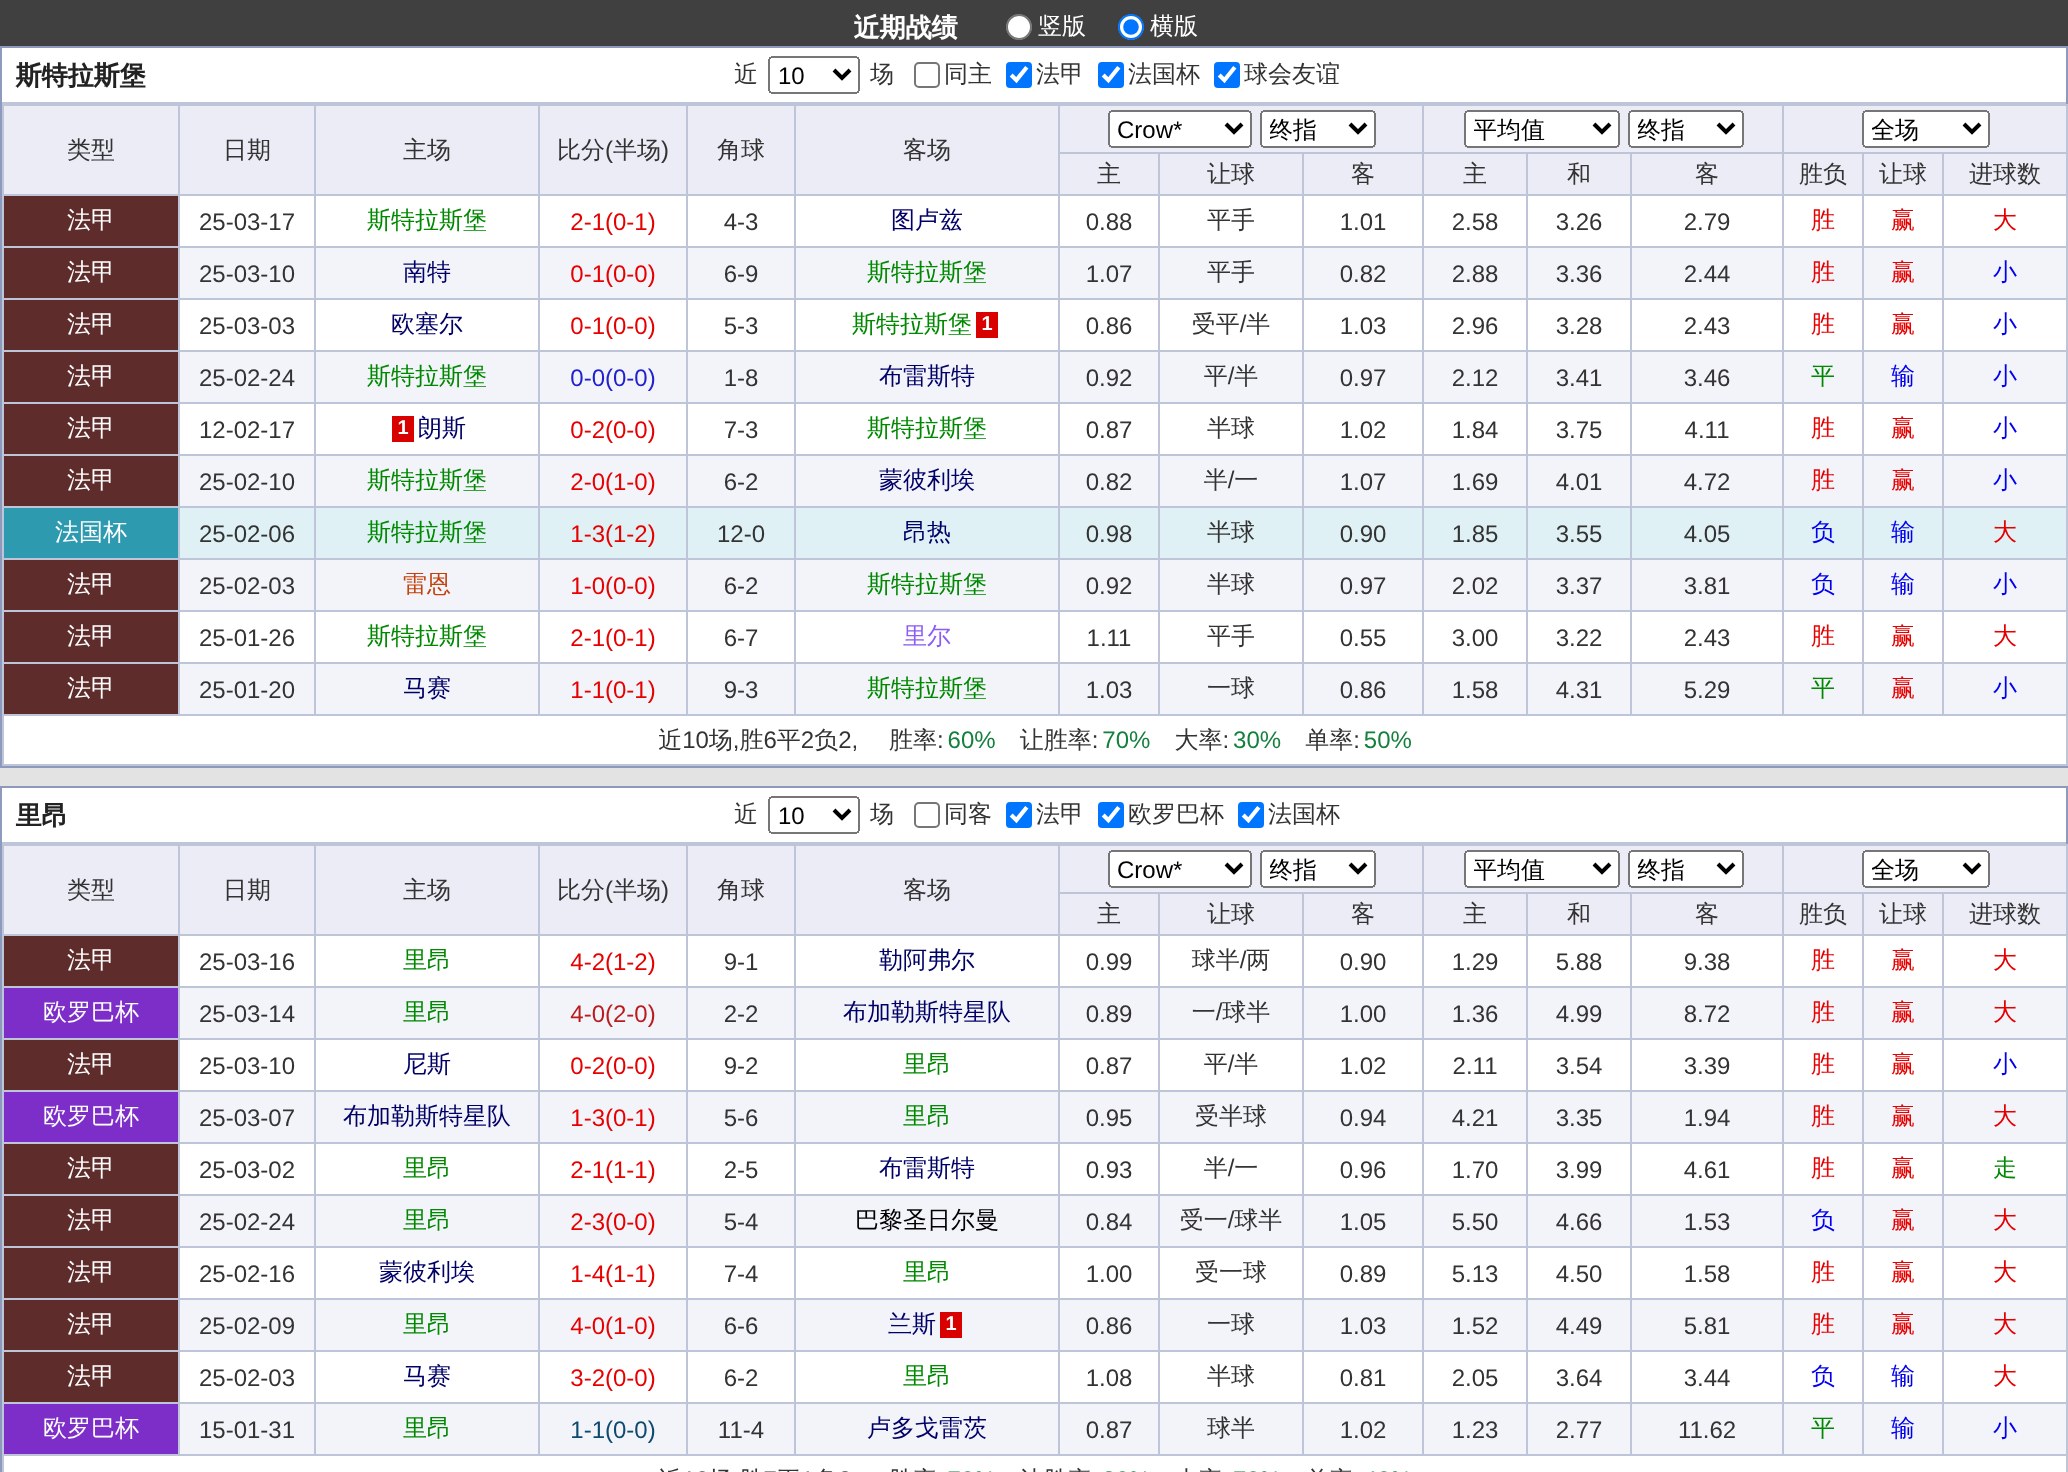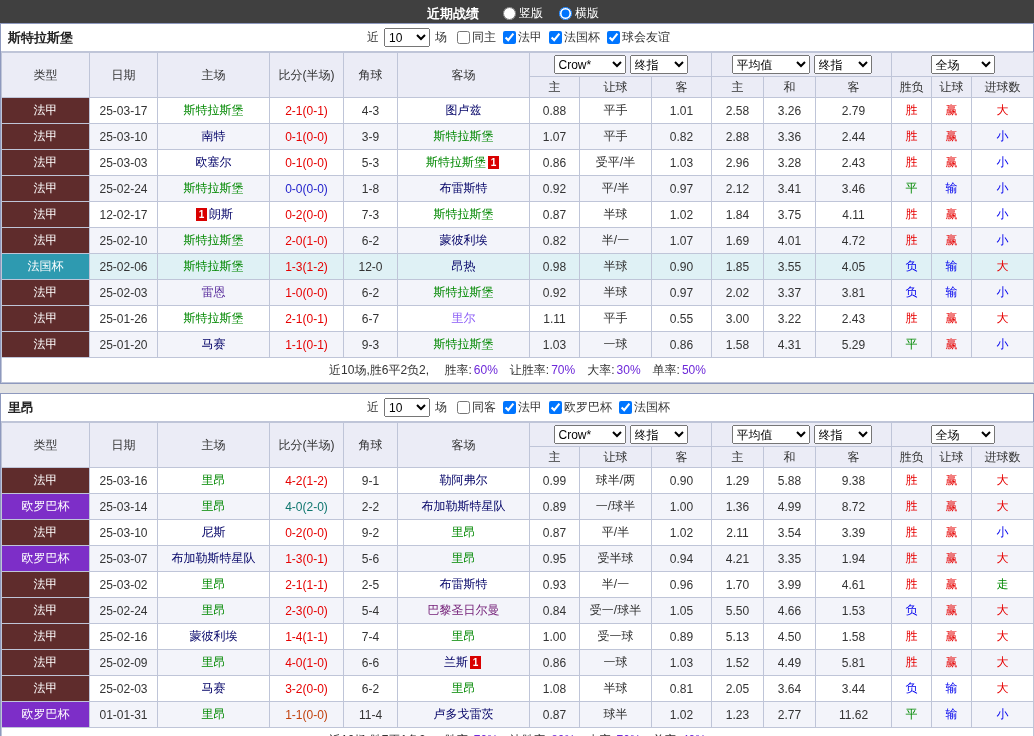--- a/index.html
+++ b/index.html
@@ -32,21 +32,21 @@
   table{width:100%;border-collapse:collapse;table-layout:fixed;font-size:12px;text-align:center;}
   th,td{border:1px solid #BFC5D8;padding:0;white-space:nowrap;overflow:hidden;}
   thead th{background:#EBECF6;font-weight:normal;}
   thead tr.h1 th{height:23px;}
   thead tr.h2 th{height:20px;}
   tbody td{height:25px;color:#333;}
   tbody tr.alt{background:#F3F4FA;}
   td.league{color:#fff;}
   tfoot td{height:24px;background:#fff;}
   .stat-label{margin-left:12px;color:#333;}
-  .stat-value{color:#6d28d9;margin-left:2px;}
+  .stat-value{color:#15803d;margin-left:2px;}
   .card{
     display:inline-block;background:#D90000;color:#fff;
     width:11px;height:13px;line-height:13px;font-size:10px;font-weight:bold;
     margin:0 2px;vertical-align:middle;text-align:center;
   }
   select{font-size:12px;height:19px;margin:0 2px;font-family:inherit;vertical-align:middle;}
   select[data-name="match-count-select"]{width:46px;}
   select[data-name="odds-source-select"]{width:72px;}
   select[data-name="odds-type-select"],select[data-name="average-type-select"]{width:58px;}
   select[data-name="average-select"]{width:78px;}
@@ -148,21 +148,21 @@
     <td data-name="result-cell" style="color: rgb(230, 0, 0);">胜</td>
     <td data-name="handicap-result-cell" style="color: rgb(230, 0, 0);">赢</td>
     <td data-name="goals-result-cell" style="color: rgb(230, 0, 0);">大</td>
   </tr>
 
   <tr data-name="match-row" class="alt">
     <td class="league" data-name="league-cell" style="background: rgb(95, 44, 44);">法甲</td>
     <td data-name="date-cell">25-03-10</td>
     <td data-name="home-team-cell"><span data-name="team-name-text" style="color: rgb(0, 0, 102);">南特</span></td>
     <td data-name="score-cell" style="color: rgb(230, 0, 0);">0-1(0-0)</td>
-    <td data-name="corner-cell">3-9</td>
+    <td data-name="corner-cell">6-9</td>
     <td data-name="away-team-cell"><span data-name="team-name-text" style="color: rgb(0, 136, 0);">斯特拉斯堡</span></td>
     <td data-name="home-odds-cell">1.07</td>
     <td data-name="handicap-cell">平手</td>
     <td data-name="away-odds-cell">0.82</td>
     <td data-name="avg-home-cell">2.88</td>
     <td data-name="avg-draw-cell">3.36</td>
     <td data-name="avg-away-cell">2.44</td>
     <td data-name="result-cell" style="color: rgb(230, 0, 0);">胜</td>
     <td data-name="handicap-result-cell" style="color: rgb(230, 0, 0);">赢</td>
     <td data-name="goals-result-cell" style="color: rgb(0, 0, 238);">小</td>
@@ -254,21 +254,21 @@
     <td data-name="avg-draw-cell">3.55</td>
     <td data-name="avg-away-cell">4.05</td>
     <td data-name="result-cell" style="color: rgb(0, 0, 238);">负</td>
     <td data-name="handicap-result-cell" style="color: rgb(0, 0, 238);">输</td>
     <td data-name="goals-result-cell" style="color: rgb(230, 0, 0);">大</td>
   </tr>
 
   <tr data-name="match-row" class="alt">
     <td class="league" data-name="league-cell" style="background: rgb(95, 44, 44);">法甲</td>
     <td data-name="date-cell">25-02-03</td>
-    <td data-name="home-team-cell"><span data-name="team-name-text" style="color: #4c1d95;">雷恩</span></td>
+    <td data-name="home-team-cell"><span data-name="team-name-text" style="color: #c2410c;">雷恩</span></td>
     <td data-name="score-cell" style="color: rgb(230, 0, 0);">1-0(0-0)</td>
     <td data-name="corner-cell">6-2</td>
     <td data-name="away-team-cell"><span data-name="team-name-text" style="color: rgb(0, 136, 0);">斯特拉斯堡</span></td>
     <td data-name="home-odds-cell">0.92</td>
     <td data-name="handicap-cell">半球</td>
     <td data-name="away-odds-cell">0.97</td>
     <td data-name="avg-home-cell">2.02</td>
     <td data-name="avg-draw-cell">3.37</td>
     <td data-name="avg-away-cell">3.81</td>
     <td data-name="result-cell" style="color: rgb(0, 0, 238);">负</td>
@@ -400,21 +400,21 @@
     <td data-name="avg-away-cell">9.38</td>
     <td data-name="result-cell" style="color: rgb(230, 0, 0);">胜</td>
     <td data-name="handicap-result-cell" style="color: rgb(230, 0, 0);">赢</td>
     <td data-name="goals-result-cell" style="color: rgb(230, 0, 0);">大</td>
   </tr>
 
   <tr data-name="match-row" class="alt">
     <td class="league" data-name="league-cell" style="background: rgb(125, 46, 200);">欧罗巴杯</td>
     <td data-name="date-cell">25-03-14</td>
     <td data-name="home-team-cell"><span data-name="team-name-text" style="color: rgb(0, 136, 0);">里昂</span></td>
-    <td data-name="score-cell" style="color: #0f766e;">4-0(2-0)</td>
+    <td data-name="score-cell" style="color: #b91c1c;">4-0(2-0)</td>
     <td data-name="corner-cell">2-2</td>
     <td data-name="away-team-cell"><span data-name="team-name-text" style="color: rgb(0, 0, 102);">布加勒斯特星队</span></td>
     <td data-name="home-odds-cell">0.89</td>
     <td data-name="handicap-cell">一/球半</td>
     <td data-name="away-odds-cell">1.00</td>
     <td data-name="avg-home-cell">1.36</td>
     <td data-name="avg-draw-cell">4.99</td>
     <td data-name="avg-away-cell">8.72</td>
     <td data-name="result-cell" style="color: rgb(230, 0, 0);">胜</td>
     <td data-name="handicap-result-cell" style="color: rgb(230, 0, 0);">赢</td>
@@ -474,21 +474,21 @@
     <td data-name="handicap-result-cell" style="color: rgb(230, 0, 0);">赢</td>
     <td data-name="goals-result-cell" style="color: rgb(0, 136, 0);">走</td>
   </tr>
 
   <tr data-name="match-row" class="alt">
     <td class="league" data-name="league-cell" style="background: rgb(95, 44, 44);">法甲</td>
     <td data-name="date-cell">25-02-24</td>
     <td data-name="home-team-cell"><span data-name="team-name-text" style="color: rgb(0, 136, 0);">里昂</span></td>
     <td data-name="score-cell" style="color: rgb(230, 0, 0);">2-3(0-0)</td>
     <td data-name="corner-cell">5-4</td>
-    <td data-name="away-team-cell"><span data-name="team-name-text" style="color: #701a75;">巴黎圣日尔曼</span></td>
+    <td data-name="away-team-cell"><span data-name="team-name-text" style="color: #000000;">巴黎圣日尔曼</span></td>
     <td data-name="home-odds-cell">0.84</td>
     <td data-name="handicap-cell">受一/球半</td>
     <td data-name="away-odds-cell">1.05</td>
     <td data-name="avg-home-cell">5.50</td>
     <td data-name="avg-draw-cell">4.66</td>
     <td data-name="avg-away-cell">1.53</td>
     <td data-name="result-cell" style="color: rgb(0, 0, 238);">负</td>
     <td data-name="handicap-result-cell" style="color: rgb(230, 0, 0);">赢</td>
     <td data-name="goals-result-cell" style="color: rgb(230, 0, 0);">大</td>
   </tr>
@@ -542,23 +542,23 @@
     <td data-name="avg-home-cell">2.05</td>
     <td data-name="avg-draw-cell">3.64</td>
     <td data-name="avg-away-cell">3.44</td>
     <td data-name="result-cell" style="color: rgb(0, 0, 238);">负</td>
     <td data-name="handicap-result-cell" style="color: rgb(0, 0, 238);">输</td>
     <td data-name="goals-result-cell" style="color: rgb(230, 0, 0);">大</td>
   </tr>
 
   <tr data-name="match-row" class="alt">
     <td class="league" data-name="league-cell" style="background: rgb(125, 46, 200);">欧罗巴杯</td>
-    <td data-name="date-cell">01-01-31</td>
+    <td data-name="date-cell">15-01-31</td>
     <td data-name="home-team-cell"><span data-name="team-name-text" style="color: rgb(0, 136, 0);">里昂</span></td>
-    <td data-name="score-cell" style="color: #c2410c;">1-1(0-0)</td>
+    <td data-name="score-cell" style="color: #0c4a6e;">1-1(0-0)</td>
     <td data-name="corner-cell">11-4</td>
     <td data-name="away-team-cell"><span data-name="team-name-text" style="color: rgb(0, 0, 102);">卢多戈雷茨</span></td>
     <td data-name="home-odds-cell">0.87</td>
     <td data-name="handicap-cell">球半</td>
     <td data-name="away-odds-cell">1.02</td>
     <td data-name="avg-home-cell">1.23</td>
     <td data-name="avg-draw-cell">2.77</td>
     <td data-name="avg-away-cell">11.62</td>
     <td data-name="result-cell" style="color: rgb(0, 136, 0);">平</td>
     <td data-name="handicap-result-cell" style="color: rgb(0, 0, 238);">输</td>

